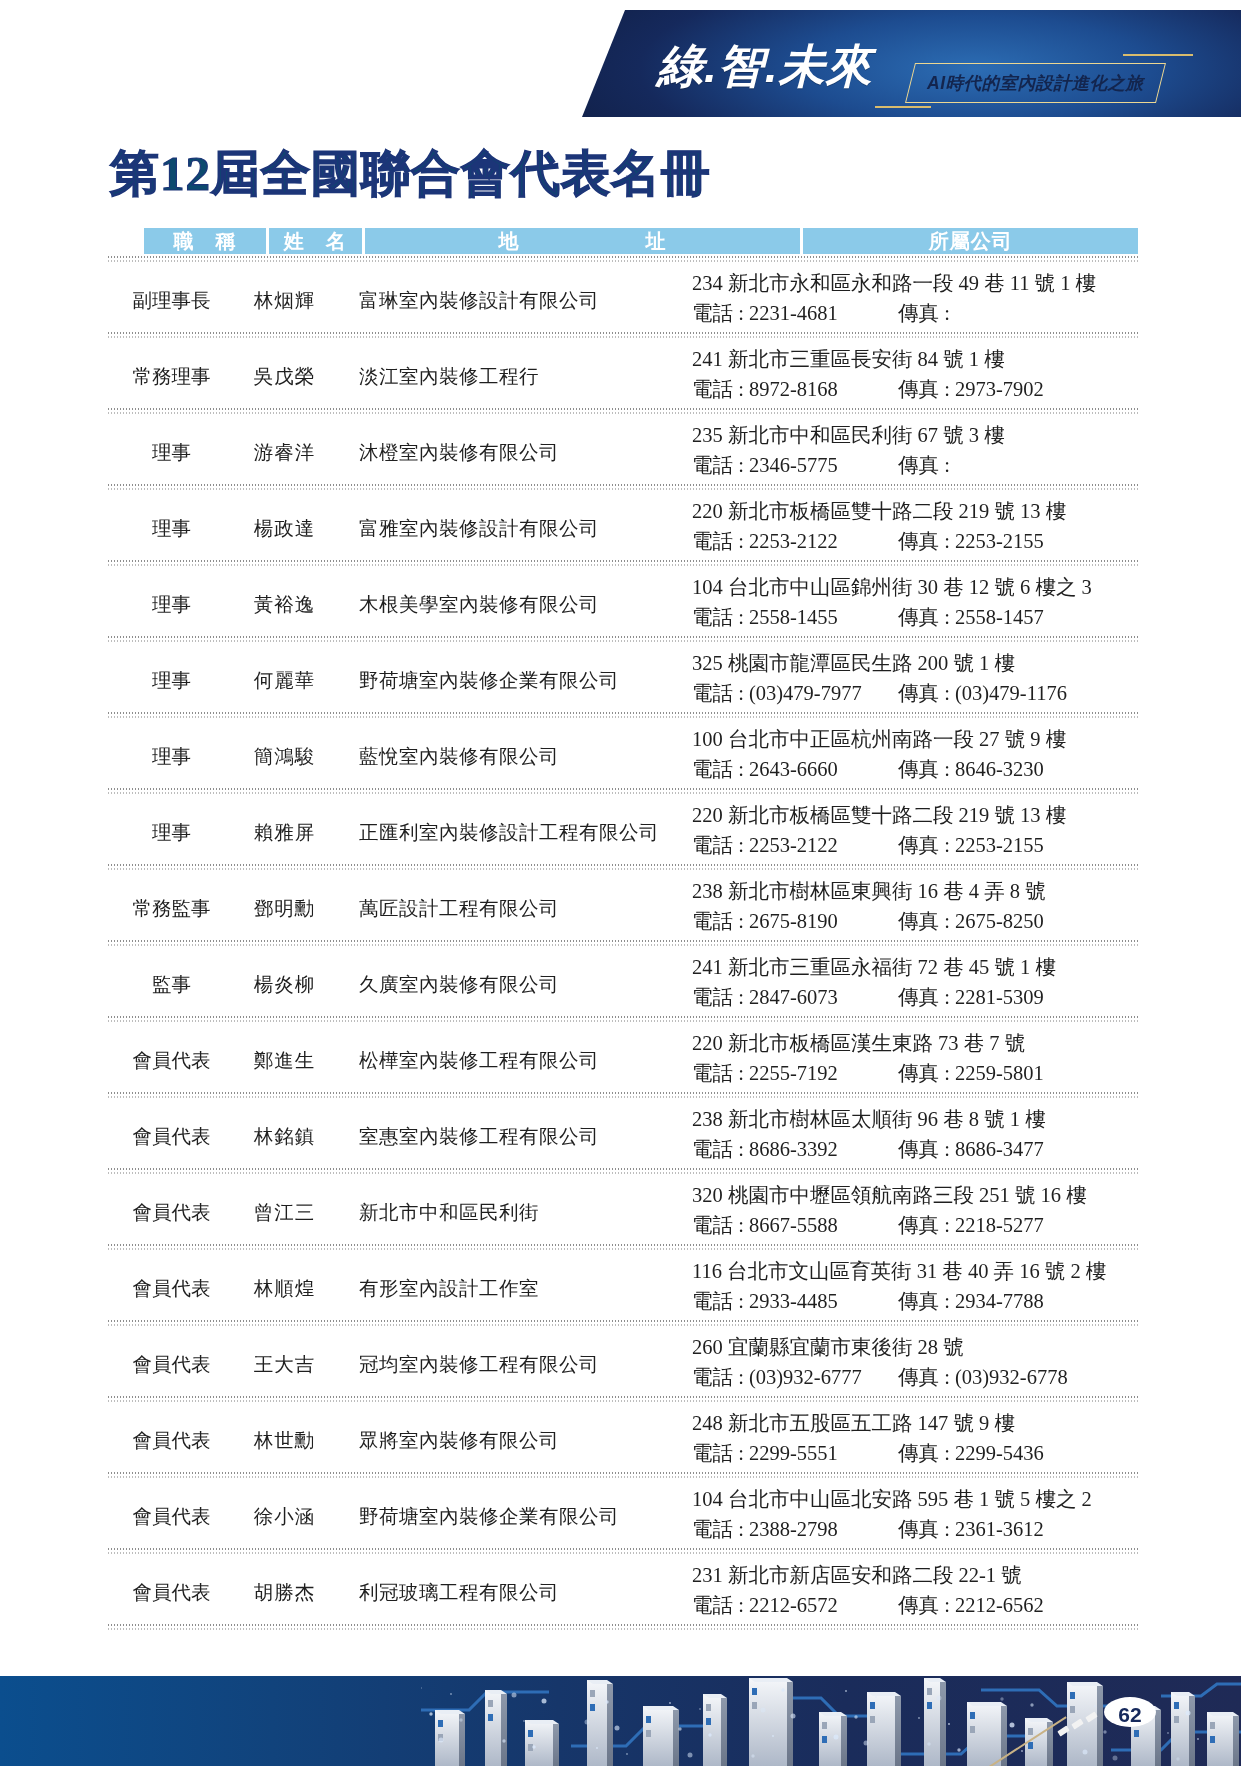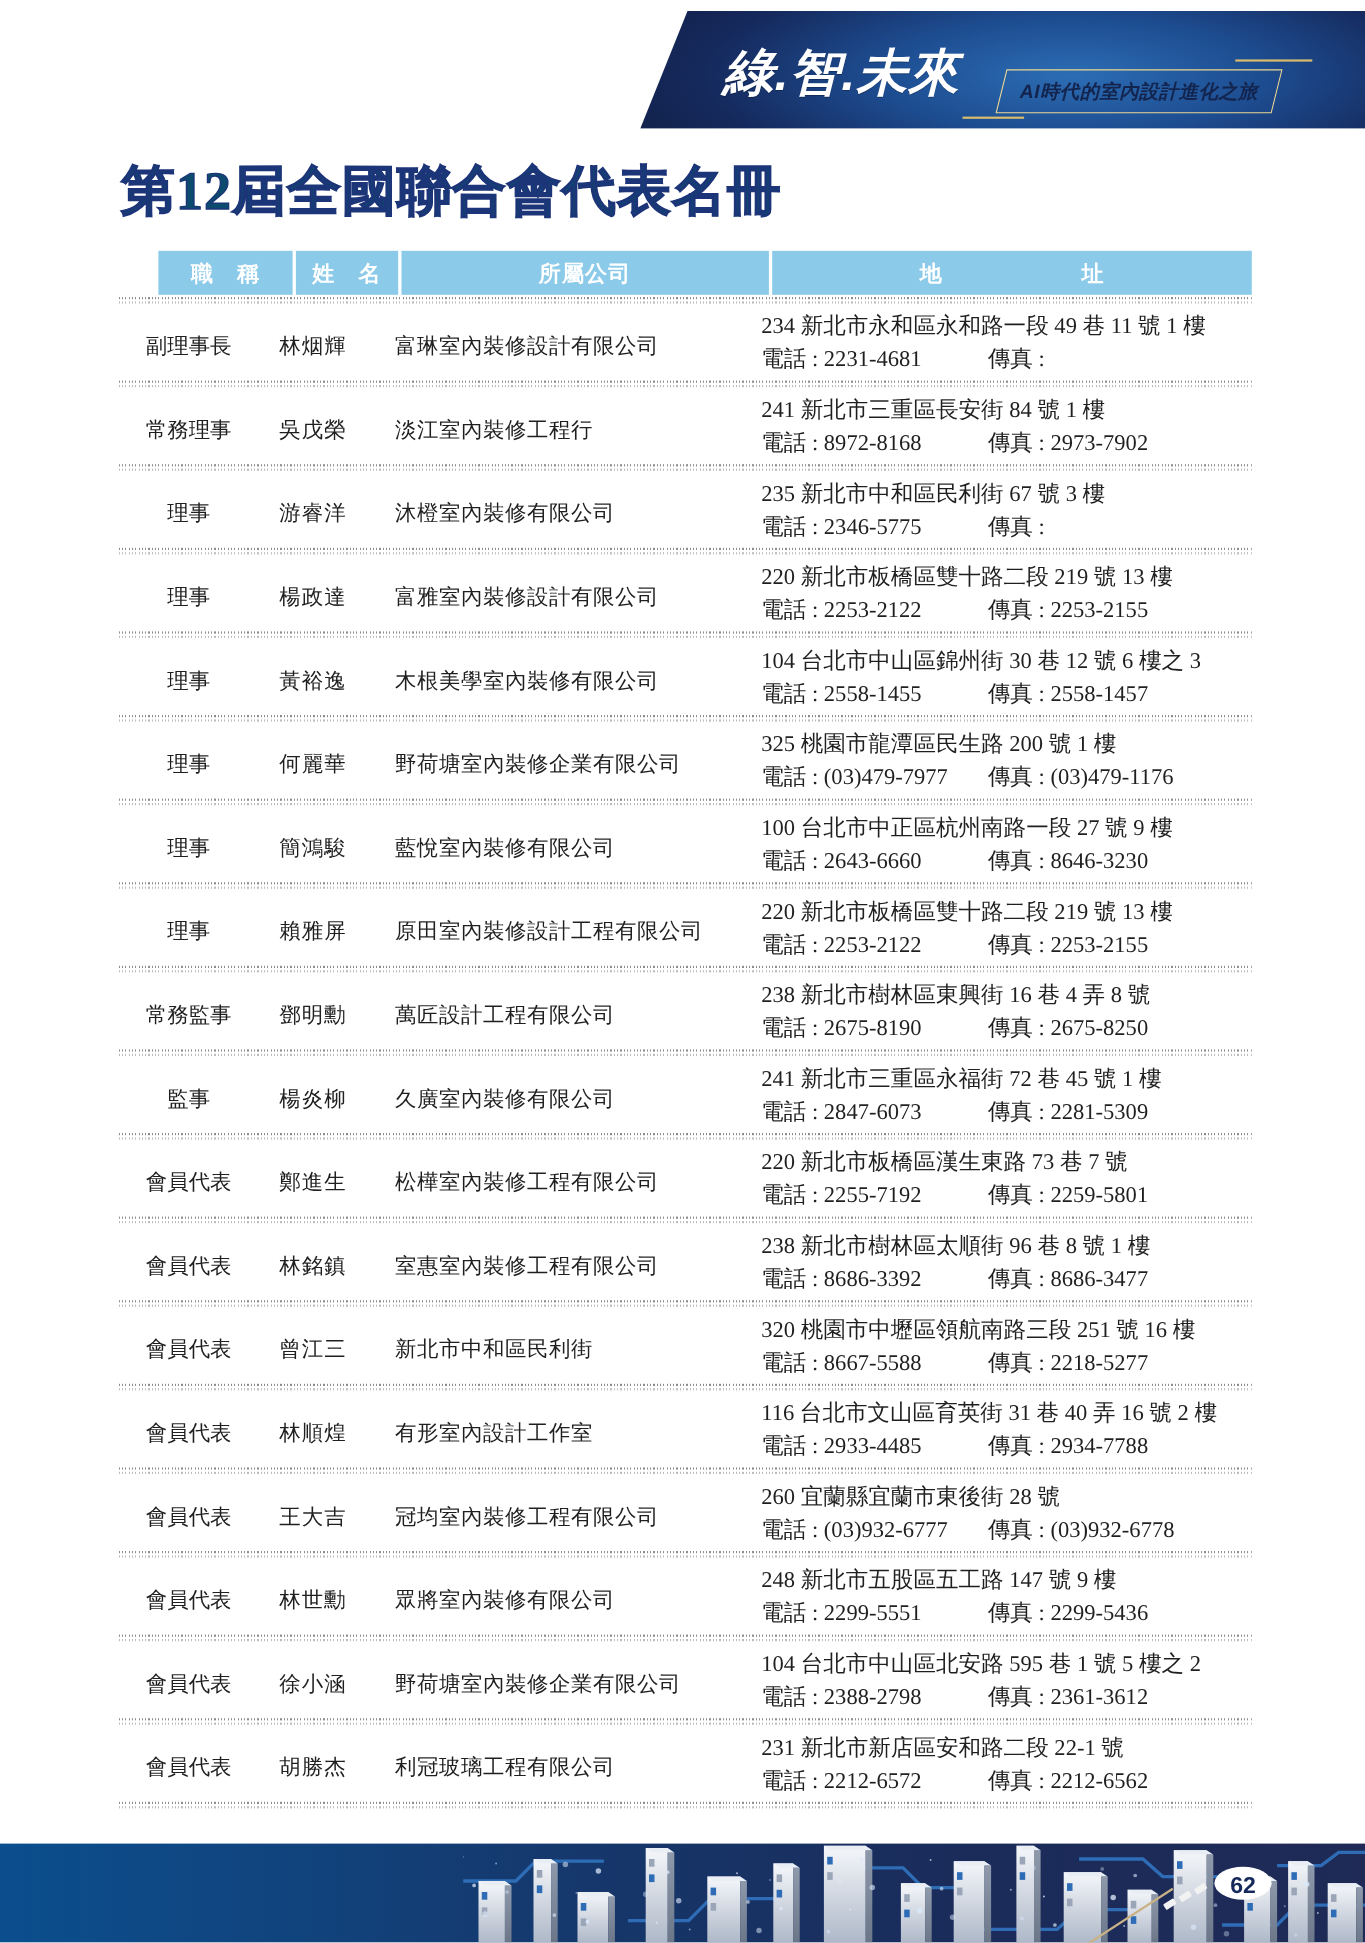--- a/index.html
+++ b/index.html
@@ -25,21 +25,21 @@
   .bl2{width:56px;left:300px;top:96px;}
 
   
   .title{position:absolute;left:110px;top:146px;margin:0;
     font-family:"Liberation Serif",serif;font-weight:900;
     font-size:49px;line-height:1.15;color:#0c4a6e;letter-spacing:1px;white-space:nowrap;
     -webkit-text-stroke:1.2px #1c3578;}
 
   
   .roster{position:absolute;left:108px;top:228px;width:1030px;}
-  .thead{display:flex;gap:3px;height:40px;font-family:"Liberation Sans",sans-serif;margin-left:36px;}
+  .thead{display:flex;gap:3px;height:26px;font-family:"Liberation Sans",sans-serif;margin-left:36px;}
   .th{background:#8bcae9;color:#ffffff;font-weight:700;font-size:20px;
     display:flex;align-items:center;justify-content:center;white-space:pre;letter-spacing:1px;}
   .w1{width:127px;} .w2{width:96px;} .w3{width:348px;} .w4{width:453px;}
 
   .sep-band, .row::after{
     background-image:repeating-linear-gradient(90deg,#8d8d8d 0 1px,rgba(0,0,0,0) 1px 3px),
                      repeating-linear-gradient(90deg,#bdbdbd 0 1px,rgba(0,0,0,0) 1px 3px);
     background-size:100% 2px,100% 2px;background-position:0 0,0 4px;
     background-repeat:no-repeat,no-repeat;}
   .sep-band{height:6px;margin-top:2px;}
@@ -82,22 +82,22 @@
   </div>
   <div class="badge-line bl2"></div>
 </div>
 
 <h1 class="title">第12屆全國聯合會代表名冊</h1>
 
 <div class="roster">
   <div class="thead">
     <div class="th w1">職　稱</div>
     <div class="th w2">姓　名</div>
+    <div class="th w4">地　　　　　　址</div>
     <div class="th w3">所屬公司</div>
-    <div class="th w4">地　　　　　　址</div>
   </div>
   <div class="sep-band"></div>
   <div id="tbody">
   <div class="row">
     <div class="c c1">
           <span>副理事長</span>
         </div>
     <div class="c c2">
           <span>林烟輝</span>
         </div>
@@ -228,21 +228,21 @@
   </div>
 
   <div class="row">
     <div class="c c1">
           <span>理事</span>
         </div>
     <div class="c c2">
           <span>賴雅屏</span>
         </div>
     <div class="c c3">
-          <span>原田室內裝修設計工程有限公司</span>
+          <span>正匯利室內裝修設計工程有限公司</span>
         </div>
     <div class="c c4">
       <div class="addr">220 新北市板橋區雙十路二段 219 號 13 樓</div>
       <div class="tel">
         <span class="tel-a"><span>電話 :</span> <span>2253-2122</span></span>
         <span class="tel-b"><span>傳真 :</span> <span>2253-2155</span></span>
       </div>
     </div>
   </div>
 

